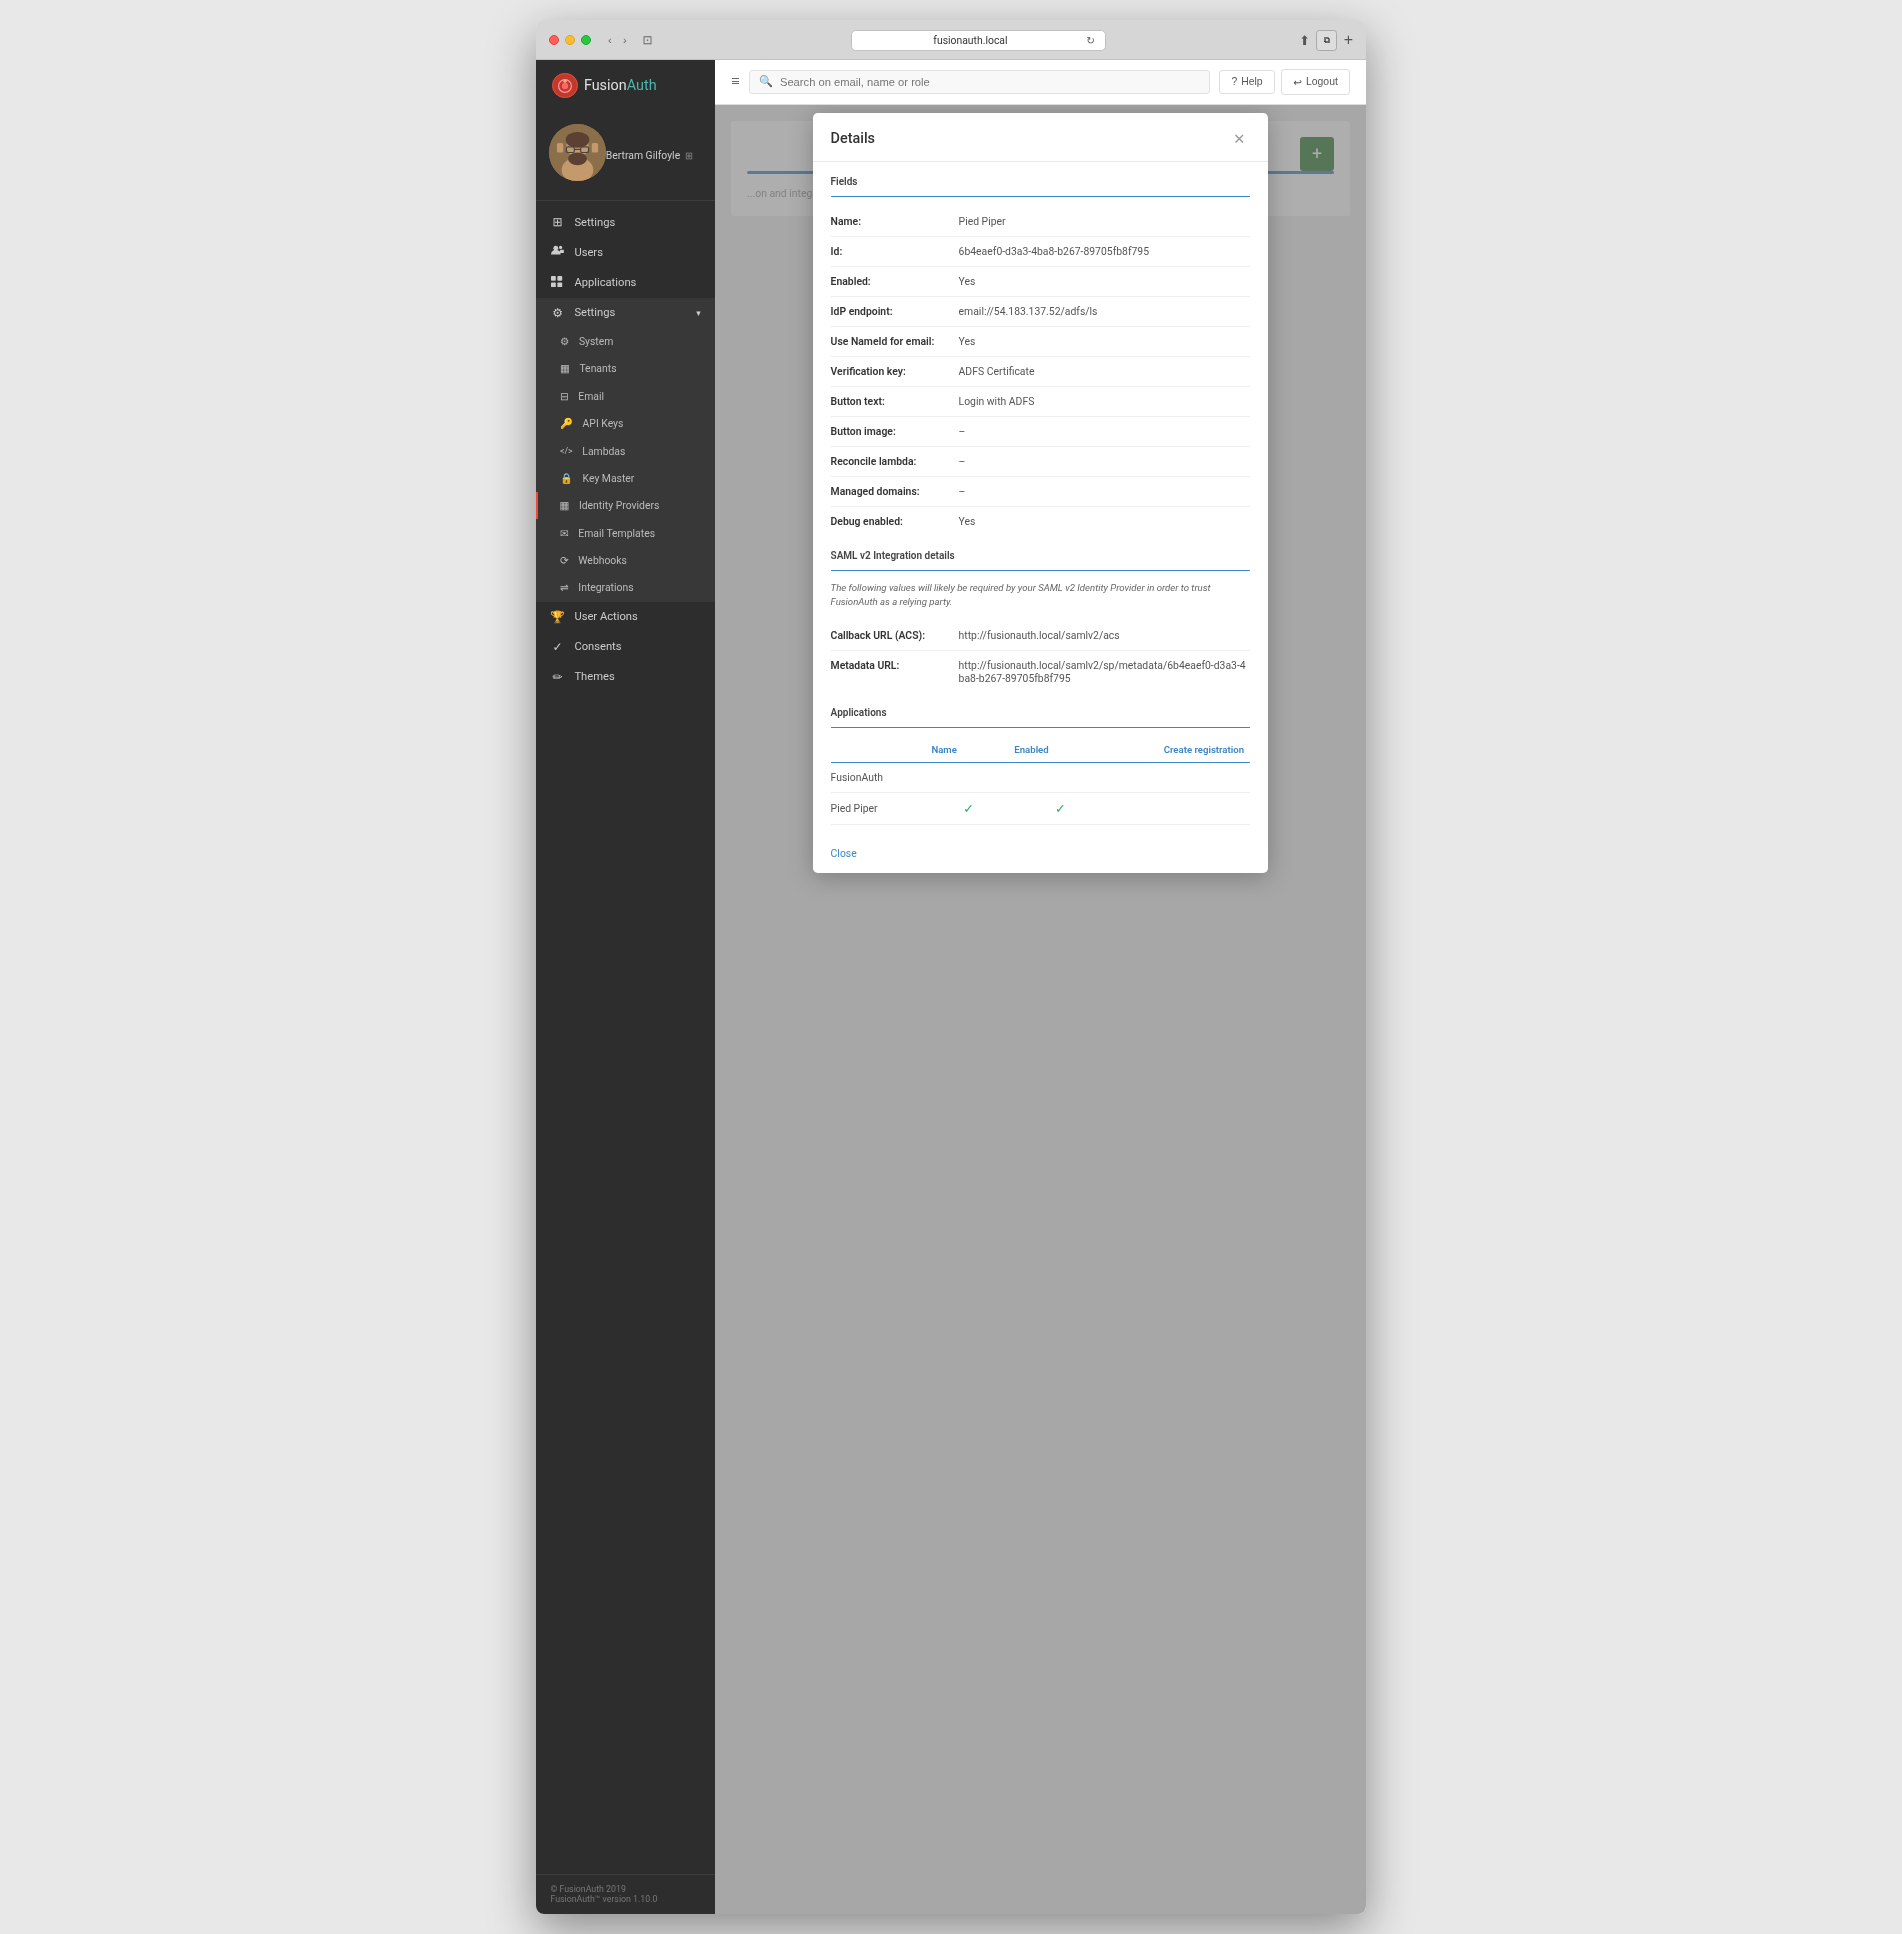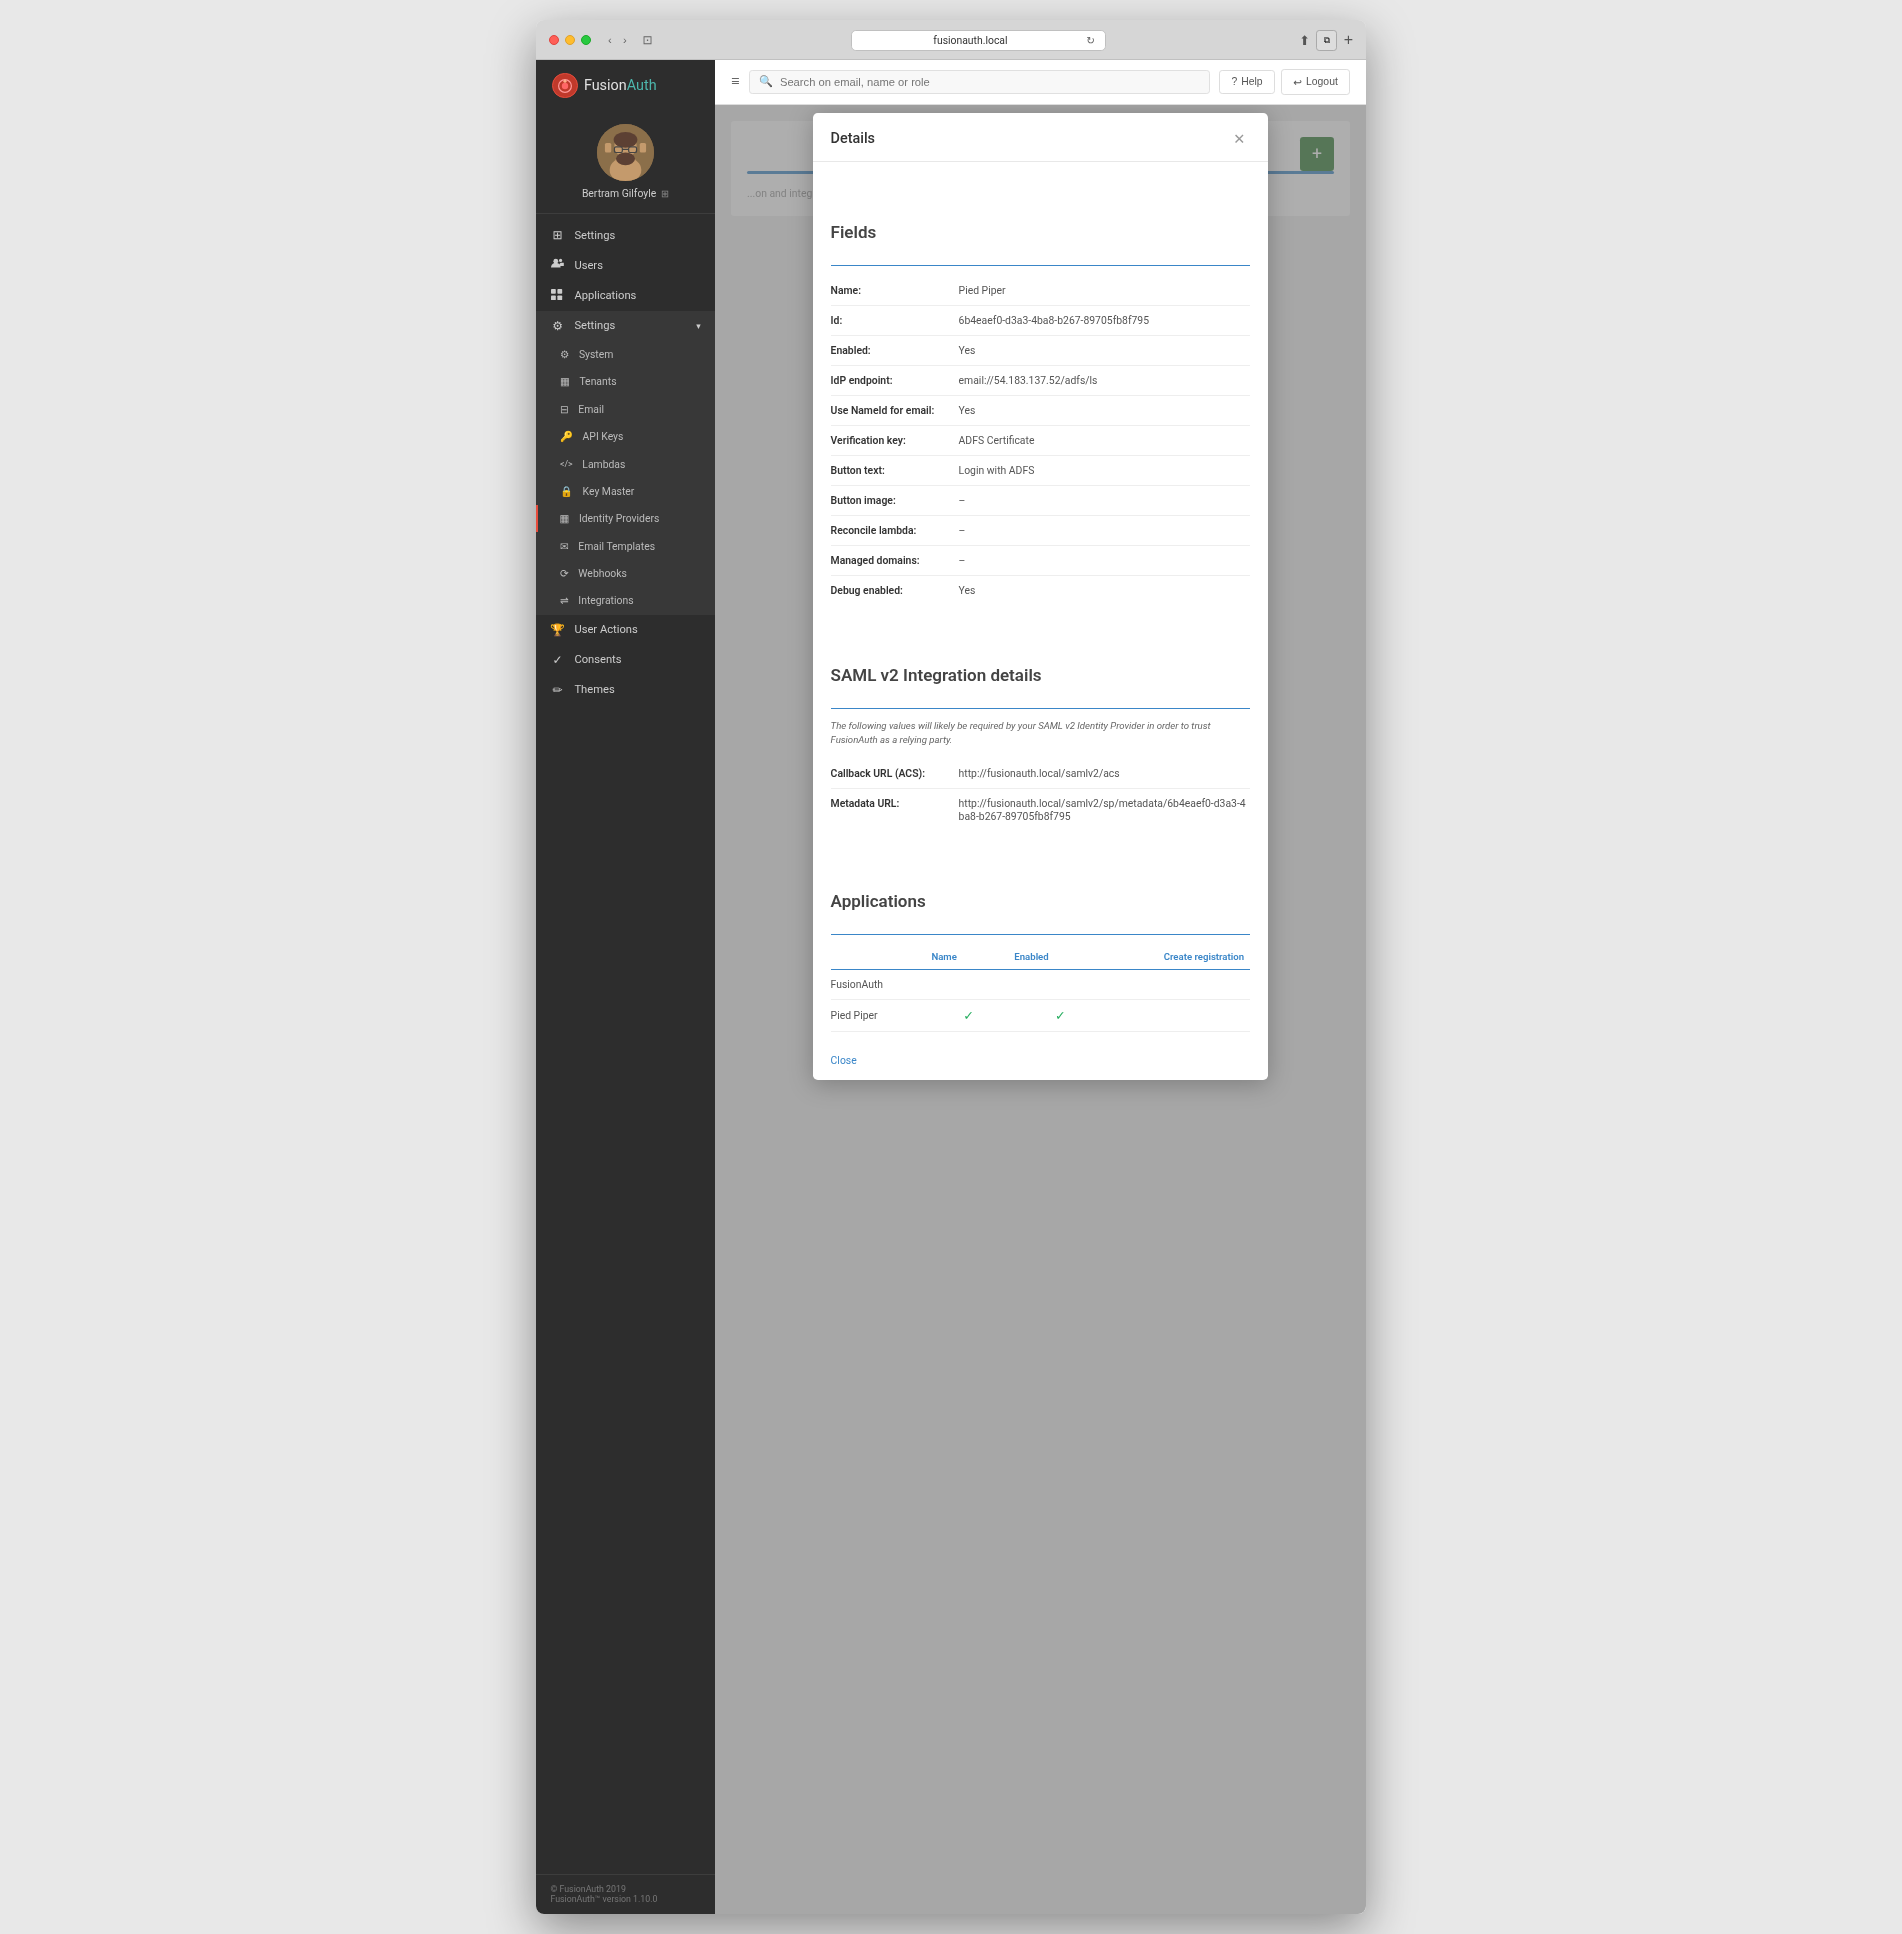--- a/index.html
+++ b/index.html
@@ -151,21 +151,21 @@
     }
     .logo-text {
       font-size: 14.4px;
       font-weight: 400;
     }
     .logo-text .fusion { color: #e0e0e0; margin-top: 6px; }
     .logo-text .auth { color: #4db6ac; }
 
     .user-profile {
       display: flex;
-      flex-direction: column;
+      flex-direction: row;
       align-items: center;
       padding: 12.8px;
       border-bottom: 0.8px solid #3d3d3d;
     }
     .avatar {
       width: 57px;
       height: 57px;
       border-radius: 50%;
       background: #8b6f4a;
       overflow: hidden;
@@ -357,27 +357,26 @@
     .modal-body {
       overflow-y: auto;
       flex: 1;
     }
 
     
     .modal-section {
       padding: 14.4px 17.6px 0;
     }
     .section-title {
-      font-size: 17px;
+      font-size: 10px;
       font-weight: 600;
       color: #444;
       margin-bottom: 9.6px;
-      padding-bottom: 23px;
+      padding-bottom: 9px;
       border-bottom: 1.6px solid #3a86c8;
-      margin-top: 46px;
     }
 
     .fields-table {
       width: 100%;
       border-collapse: collapse;
     }
     .fields-table tr {
       border-bottom: 0.8px solid #eee;
     }
     .fields-table tr:last-child { border-bottom: none; }

